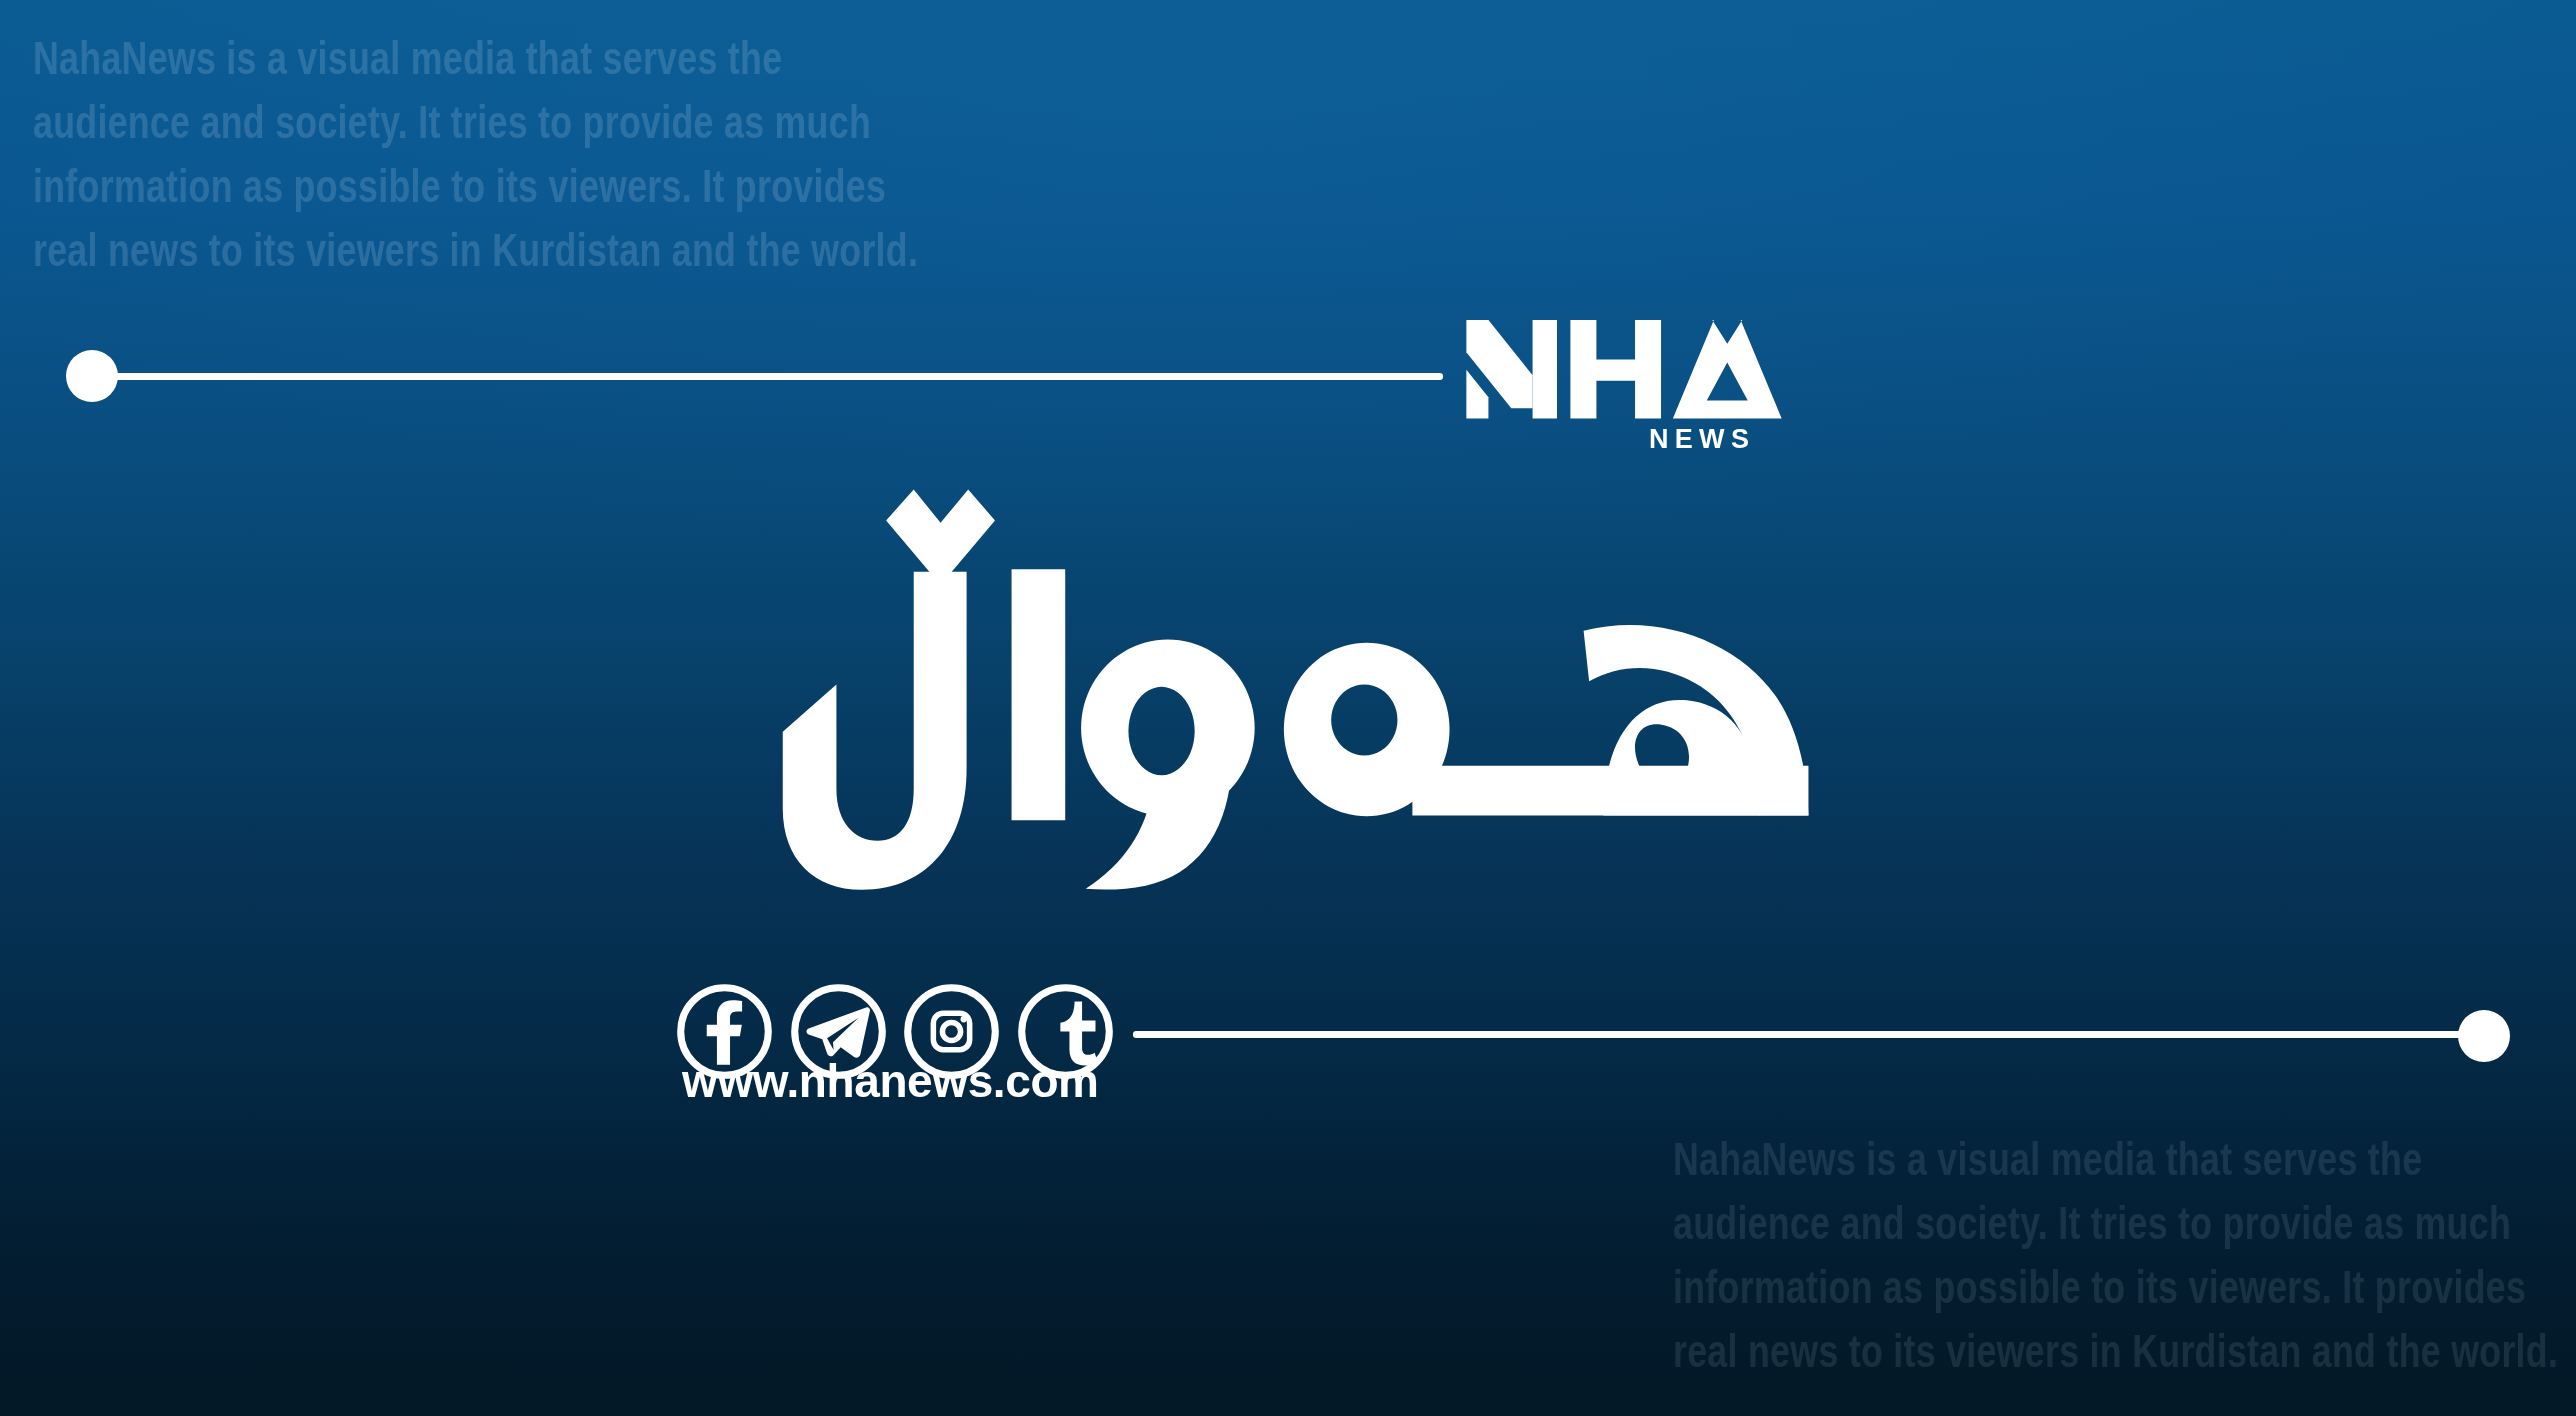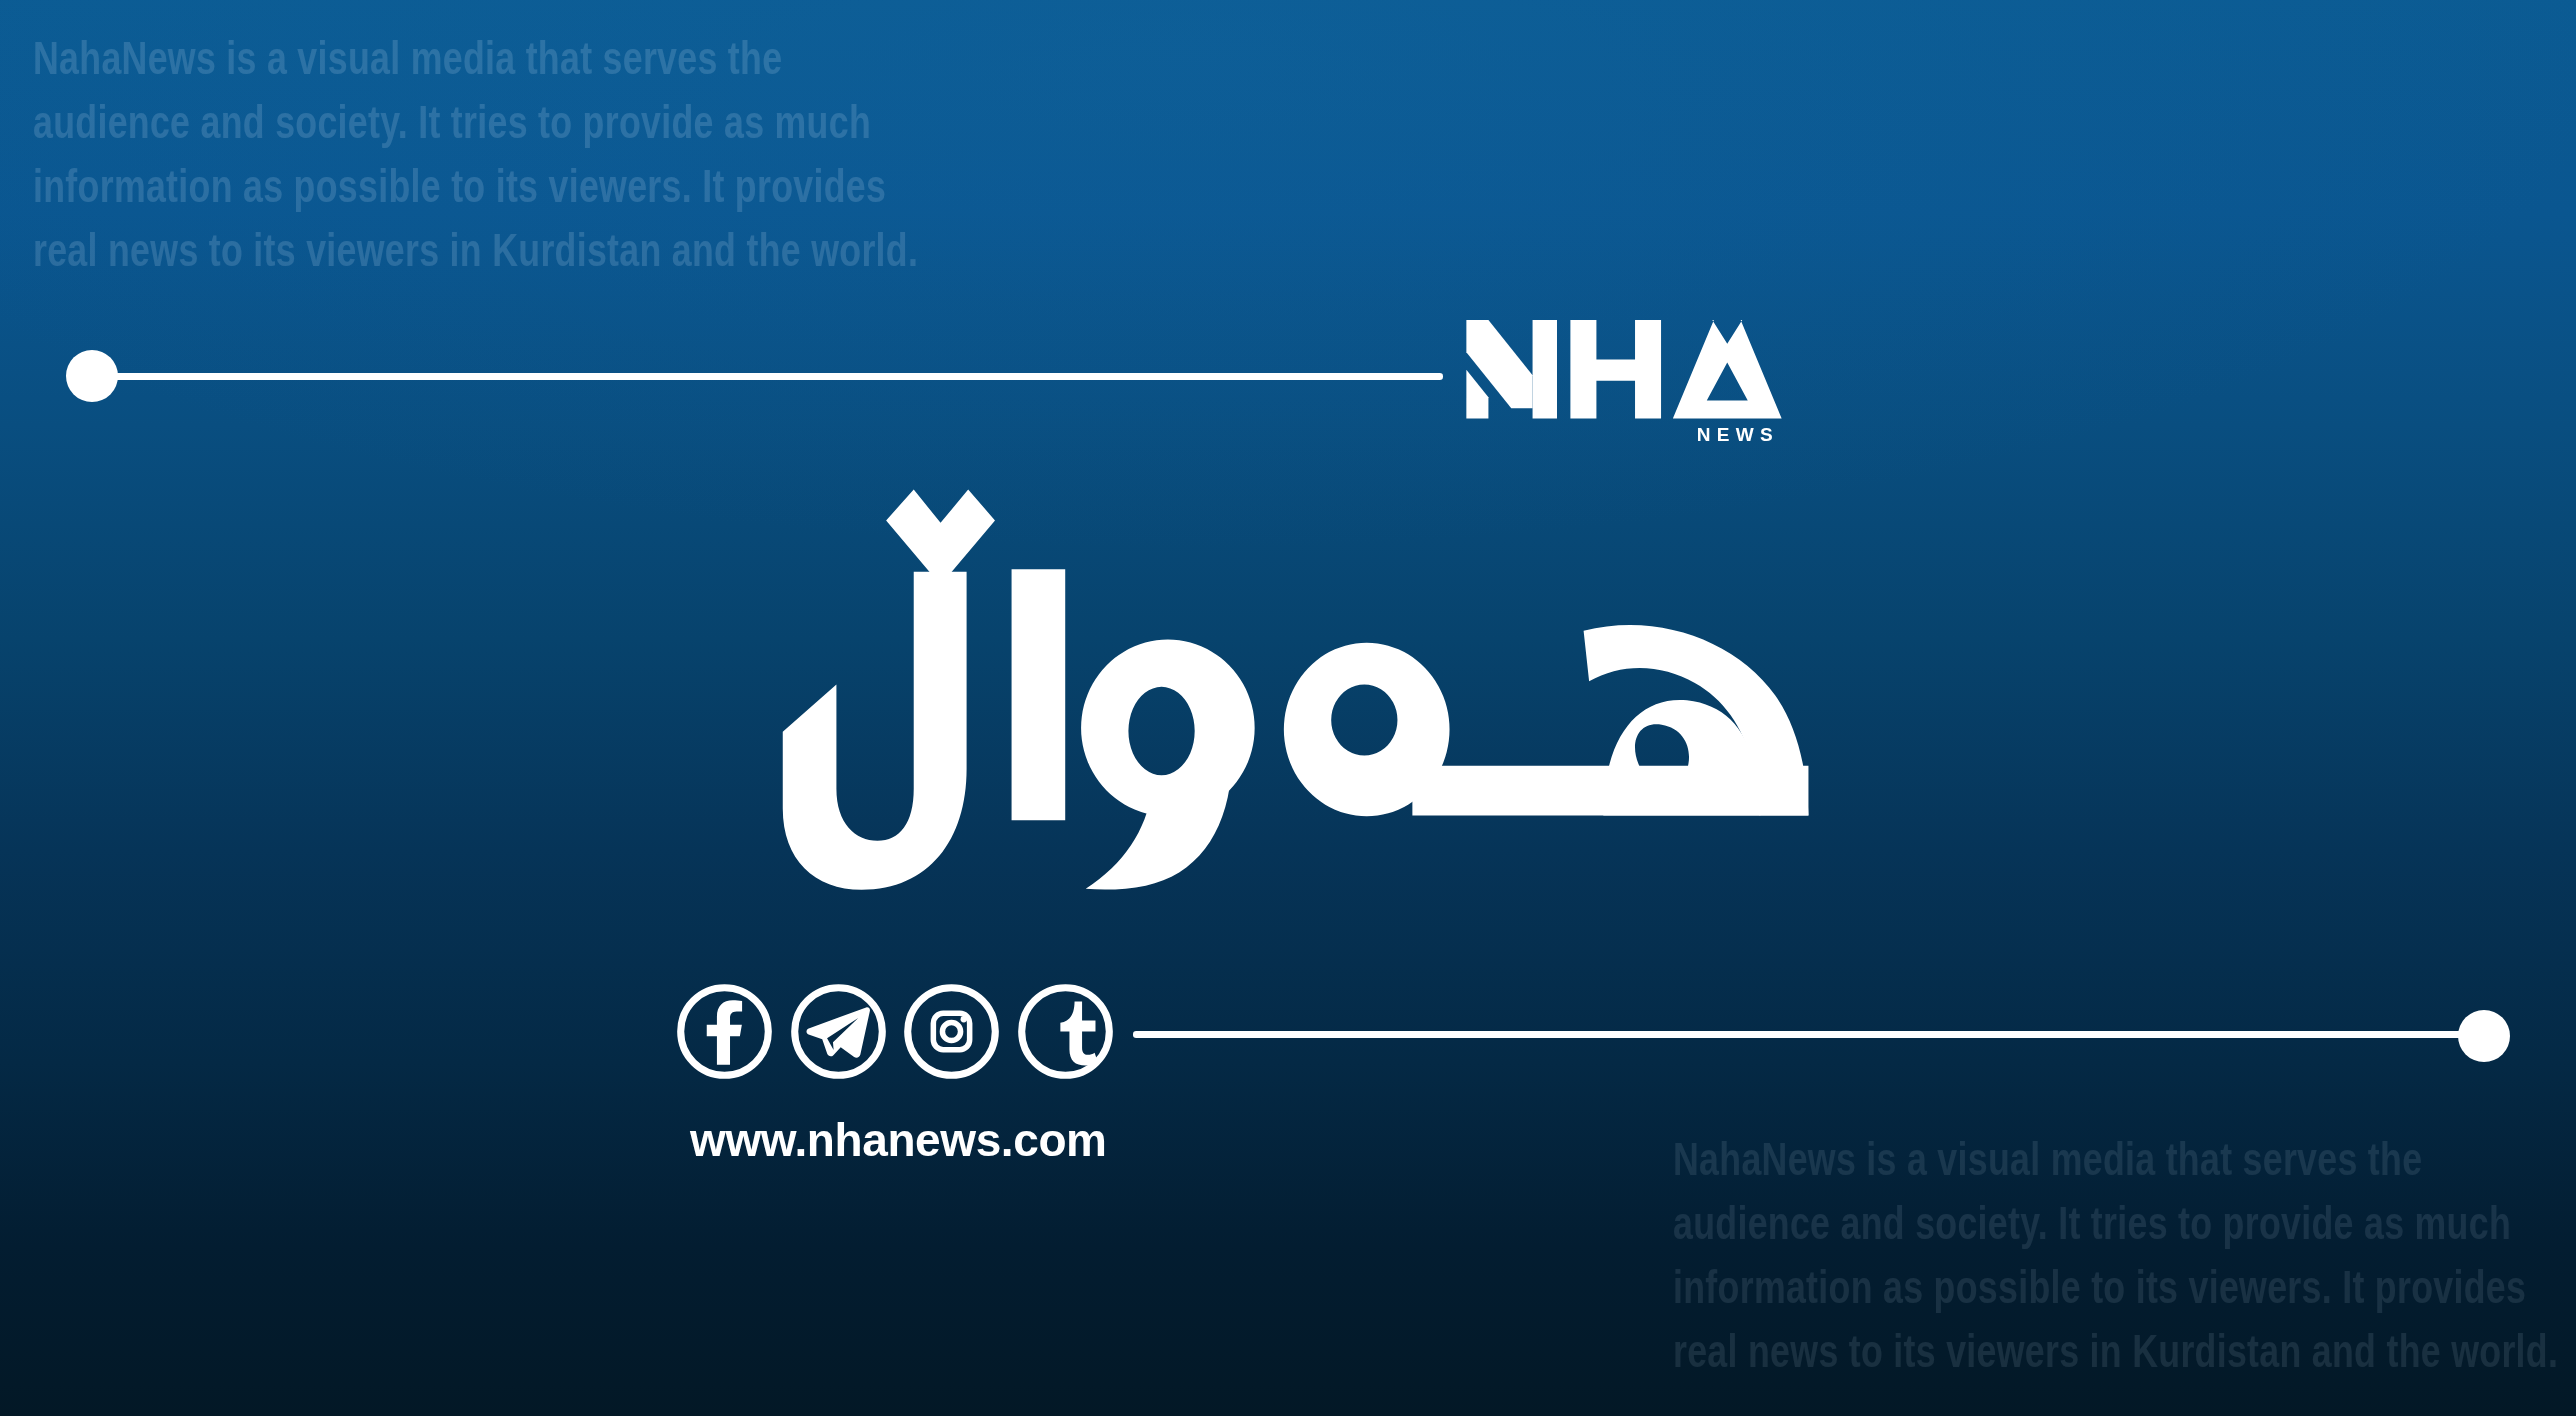--- a/index.html
+++ b/index.html
@@ -35,23 +35,22 @@
     border-radius: 3.2px;
   }
   .dot {
     width: 52px; height: 52px;
     background: #ffffff;
     border-radius: 50%;
   }
   .news-label {
     color: #ffffff;
     font-weight: 700;
-    font-size: 19px;
+    font-size: 27px;
     letter-spacing: 6.3px;
-    text-align: right;
     width: 130px;
   }
   .website {
     color: #ffffff;
     font-weight: 700;
     font-size: 46px;
     letter-spacing: -0.4px;
     white-space: nowrap;
   }
   svg { display: block; overflow: visible; }
@@ -133,21 +132,21 @@
 <svg class="abs" style="left:1015px; top:981px;" width="101" height="101" viewBox="0 0 128 128" aria-label="tumblr">
   <circle cx="64" cy="64" r="55.5" fill="none" stroke="#ffffff" stroke-width="9"></circle>
   <path fill="#ffffff" d="M70,26 h15 v24 h17 v14 h-17 v20.5 c0,6 2.3,9 7.3,9 c3.2,0 6,-0.9 8.6,-2.7
         l4.3,12.8 c-4.6,2.4 -9.6,3.6 -15.9,3.6 c-12.9,0 -20.3,-6.6 -20.3,-20.4 V64 h-11.5 v-11
         c11.5,-1.9 17.6,-9.3 18,-27 Z"></path>
 </svg>
 
 <div class="abs line" style="left:1133px; top:1031px; width:1350px;"></div>
 <div class="abs dot" style="left:2458px; top:1010px;"></div>
 
-<div class="abs website" style="left:682px; top:1113px;margin-left:8px;">www.nhanews.com</div>
+<div class="abs website" style="left:682px; top:1054px;">www.nhanews.com</div>
 
 <div class="abs para para-bottom" style="left:1673px; top:1127px;">
   <div>NahaNews is a visual media that serves the</div>
   <div>audience and society. It tries to provide as much</div>
   <div>information as possible to its viewers. It provides</div>
   <div>real news to its viewers in Kurdistan and the world.</div>
 </div>
 
 
 </body></html>

